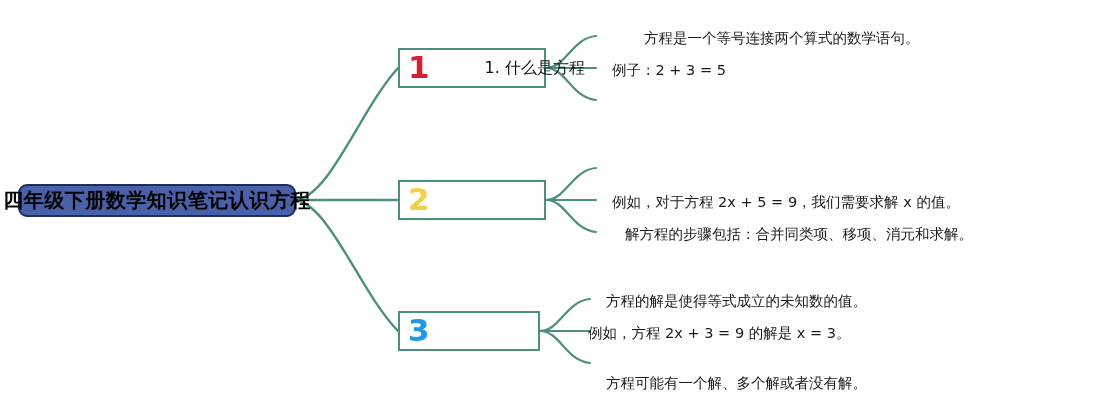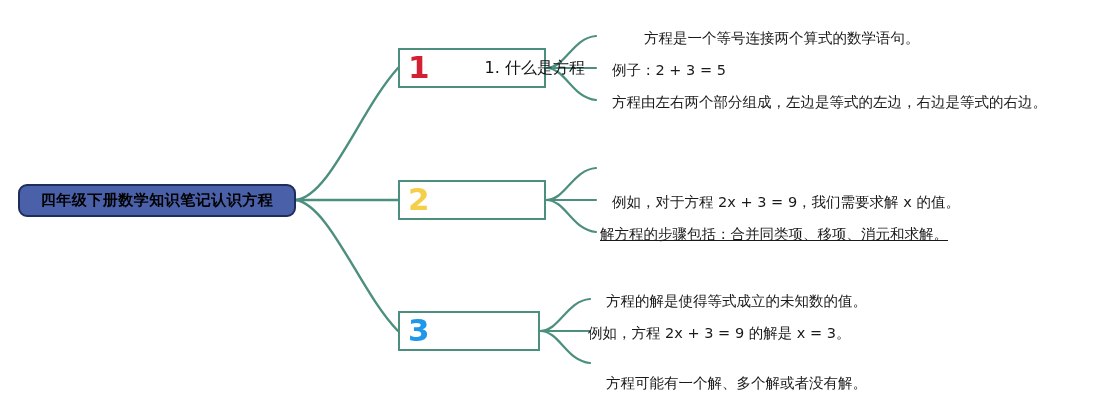--- a/index.html
+++ b/index.html
@@ -40,21 +40,21 @@
     box-sizing: border-box;
     background: #4a60a8;
     border: 2px solid #1f2d5c;
     border-radius: 9px;
     display: flex;
     align-items: center;
     justify-content: center;
   }
   .root-label {
     color: #000000;
-    font-size: 15px;
+    font-size: 20px;
     font-weight: bold;
     letter-spacing: 0.5px;
     white-space: nowrap;
     font-family: "DejaVu Sans", "Liberation Sans", sans-serif;
   }
 
   
   .branch-node {
     position: absolute;
     box-sizing: border-box;
@@ -132,22 +132,21 @@
   <div class="branch-node" style="left:398px; top:180px; width:148px;">
     <span class="branch-num" style="color:#f5cf4a;">2</span>
   </div>
 
   <div class="branch-node" style="left:398px; top:311px; width:142px;">
     <span class="branch-num" style="color:#1f97ea;">3</span>
   </div>
 
   <div class="leaf-text" style="left:644px; top:31px;">方程是一个等号连接两个算式的数学语句。</div>
   <div class="leaf-text" style="left:612px; top:63px;">例子：2 + 3 = 5</div>
-  <div class="leaf-text" style="left:612px; top:95px;">方程由左右两个部分组成，左边是等式的左边，右边是等式的右边。</div>
 
-  <div class="leaf-text" style="left:612px; top:195px;">例如，对于方程 2x + 3 = 9，我们需要求解 x 的值。</div>
-  <div class="leaf-text" style="left:600px; top:227px;text-decoration:underline;">解方程的步骤包括：合并同类项、移项、消元和求解。</div>
+  <div class="leaf-text" style="left:612px; top:195px;">例如，对于方程 2x + 5 = 9，我们需要求解 x 的值。</div>
+  <div class="leaf-text" style="left:625px; top:227px;">解方程的步骤包括：合并同类项、移项、消元和求解。</div>
 
   <div class="leaf-text" style="left:606px; top:294px;">方程的解是使得等式成立的未知数的值。</div>
   <div class="leaf-text" style="left:588px; top:326px;">例如，方程 2x + 3 = 9 的解是 x = 3。</div>
   <div class="leaf-text" style="left:606px; top:376px;text-align:center;">方程可能有一个解、多个解或者没有解。</div>
 
 </div>
 
 </body></html>

